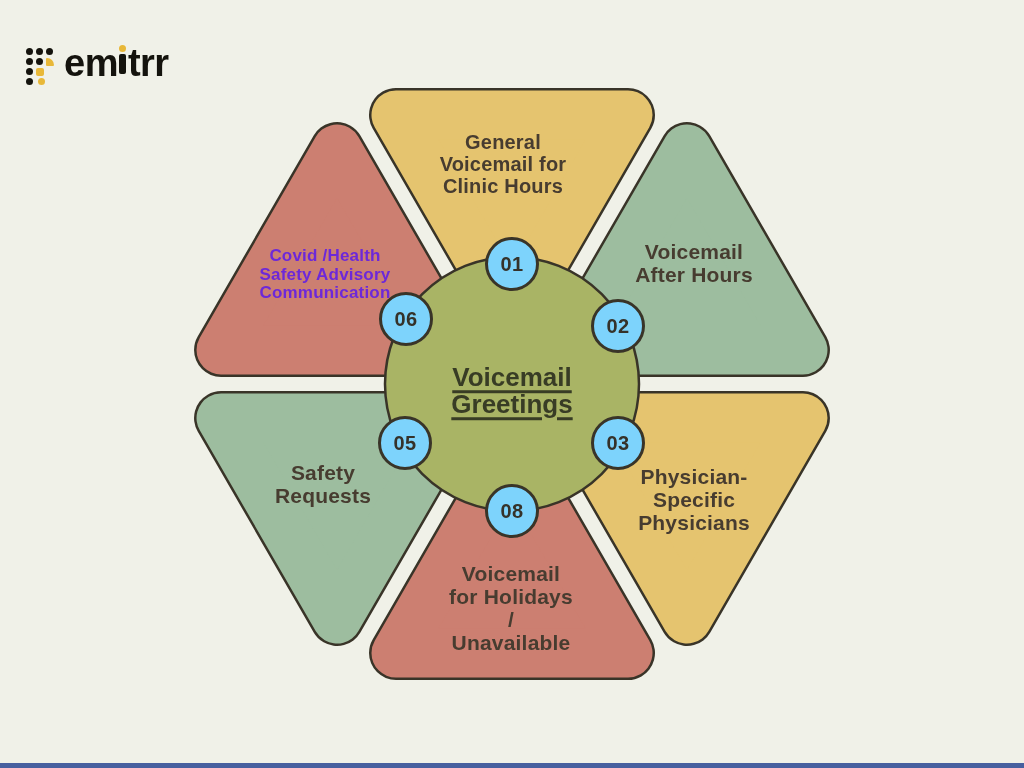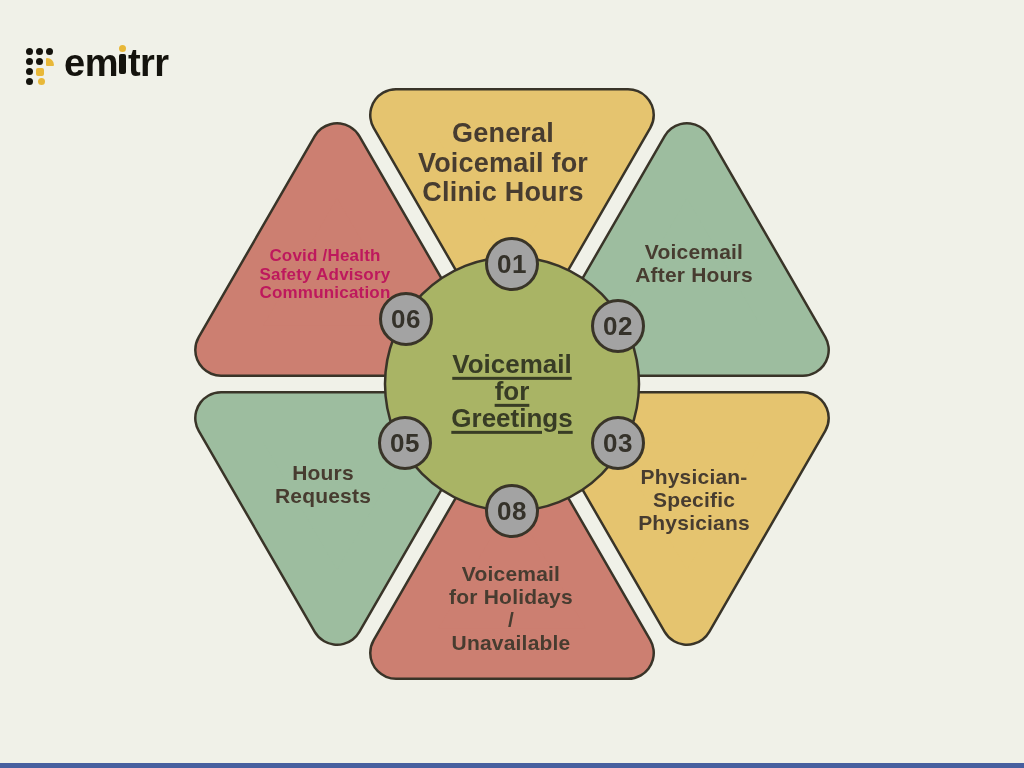--- a/index.html
+++ b/index.html
@@ -20,32 +20,32 @@
   .logo-word { display:flex; align-items:flex-end; margin-left:8px; height:38px;
                font-weight:bold; font-size:38px; line-height:1; color:#14130d; letter-spacing:-0.5px; }
   .logo-i { position:relative; display:inline-block; width:8px; height:38px; margin:0 1px; }
   .logo-i .stem { position:absolute; left:0; top:10px; width:7px; height:20px; background:#14130d; border-radius:2px; }
   .logo-i .tittle { position:absolute; left:0; top:1px; width:7px; height:7px; border-radius:50%; background:#e8b838; }
 
   
   .slab { position:absolute; transform:translate(-50%,-50%);
           text-align:center; font-weight:bold; color:#473c30;
           white-space:pre-line; line-height:1.1; letter-spacing:0.2px; }
-  #t1 { left:503px; top:164px; font-size:27px; }
+  #t1 { left:503px; top:164px; font-size:20px; }
   #t2 { left:694px; top:263px; font-size:21px; }
   #t3 { left:694px; top:500px; font-size:21px; }
   #t4 { left:511px; top:608px; font-size:21px; }
   #t5 { left:323px; top:484px; font-size:21px; }
-  #t6 { left:325px; top:275px; font-size:17px; color:#be185d; }
+  #t6 { left:325px; top:275px; font-size:17px; color:#6d28d9; }
 
   
   .badge { position:absolute; width:54px; height:54px; box-sizing:border-box;
-           border-radius:50%; background:#a3a3a3; border:3px solid #393428;
+           border-radius:50%; background:#7dd3fc; border:3px solid #393428;
            display:flex; align-items:center; justify-content:center;
-           font-weight:bold; font-size:26px; color:#35322a; letter-spacing:0.5px; }
+           font-weight:bold; font-size:20px; color:#35322a; letter-spacing:0.5px; }
   #b1 { left:485px; top:237px; }
   #b2 { left:591px; top:299px; }
   #b3 { left:591px; top:416px; }
   #b4 { left:485px; top:484px; }
   #b5 { left:378px; top:416px; }
   #b6 { left:379px; top:292px; }
 
   
   .center-title { position:absolute; left:512px; top:391px; transform:translate(-50%,-50%);
                   text-align:center; font-weight:bold; font-size:26px; line-height:1.03;
@@ -124,32 +124,31 @@
 Clinic Hours</div>
   <div class="slab" id="t2">Voicemail
 After Hours</div>
   <div class="slab" id="t3">Physician-
 Specific
 Physicians</div>
   <div class="slab" id="t4">Voicemail
 for Holidays
 /
 Unavailable</div>
-  <div class="slab" id="t5">Hours
+  <div class="slab" id="t5">Safety
 Requests</div>
   <div class="slab" id="t6">Covid /Health
 Safety Advisory
 Communication</div>
 
   <div class="badge" id="b1">01</div>
   <div class="badge" id="b2">02</div>
   <div class="badge" id="b3">03</div>
   <div class="badge" id="b4">08</div>
   <div class="badge" id="b5">05</div>
   <div class="badge" id="b6">06</div>
 
   <div class="center-title">
     <span>Voicemail</span>
-    <span>for</span>
     <span>Greetings</span>
   </div>
 
 </div>
 
 </body></html>

